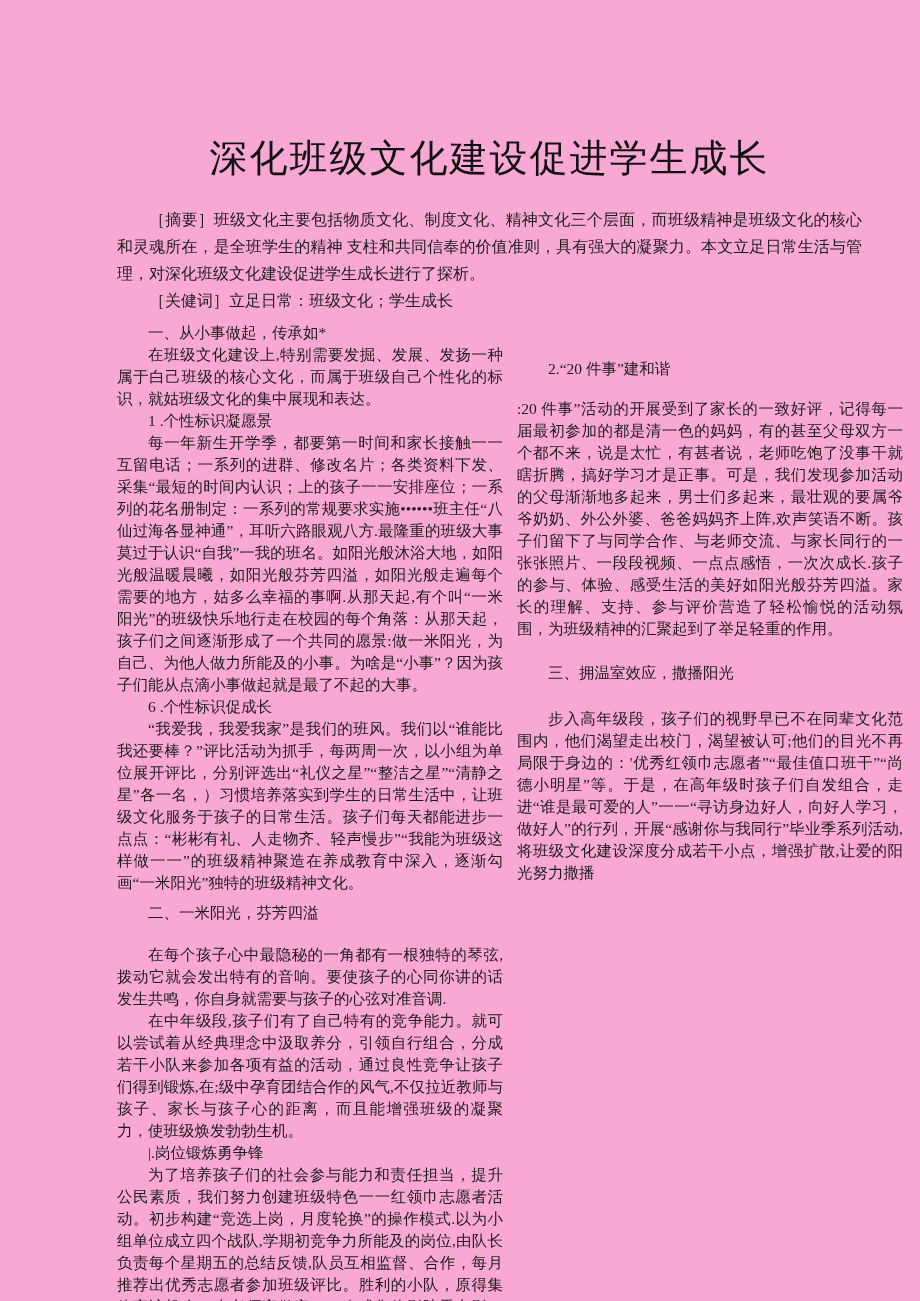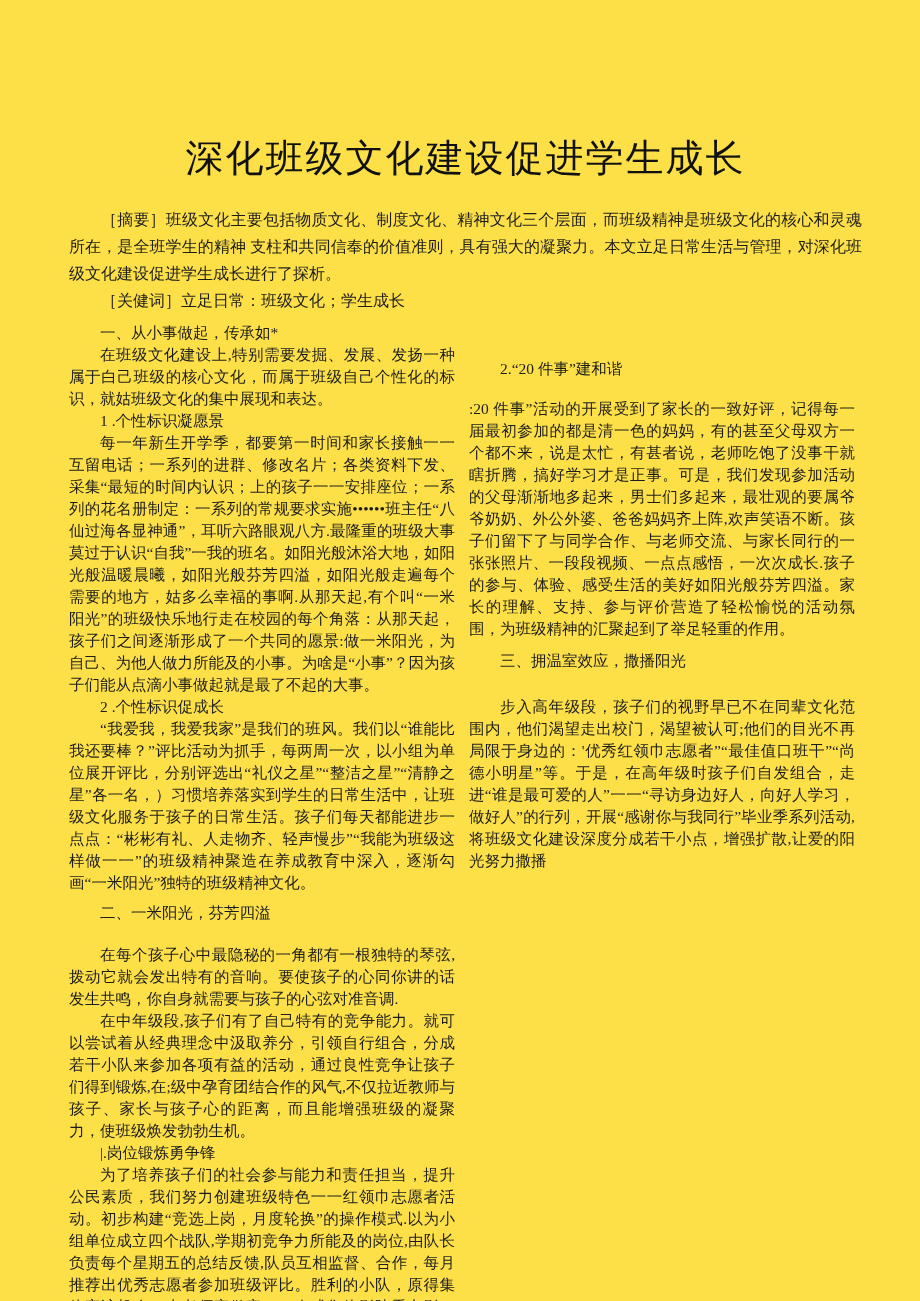--- a/index.html
+++ b/index.html
@@ -5,23 +5,23 @@
   html, body {
     margin: 0;
     padding: 0;
     background: #ffffff;
   }
   .page {
     position: relative;
     width: 920px;
     height: 1301px;
     margin: 0 auto;
-    background: #fde047;
+    background: #f9a8d4;
     box-sizing: border-box;
-    padding: 136px 58px 0 69px;
+    padding: 136px 58px 0 117px;
     font-family: "Liberation Serif", "DejaVu Serif", serif;
     color: #1c1c1c;
     overflow: hidden;
   }
   .doc-title {
     margin: 0 0 26px 0;
     text-align: center;
     font-size: 38px;
     font-weight: 400;
     line-height: 44px;
@@ -62,21 +62,21 @@
     margin: 0;
     text-indent: 2em;
   }
   .head-sub {
     margin: 4px 0 4px 0;
     text-indent: 2em;
   }
   .head-major.gap-above { margin-top: 8px; }
   .head-major.gap-below { margin-bottom: 20px; }
   .head-sub.gap-below { margin-bottom: 18px; margin-top: 20px; }
-  .head-major.gap-above-lg { margin-top: 10px; }
+  .head-major.gap-above-lg { margin-top: 22px; }
   .head-major.gap-below-lg { margin-bottom: 24px; }
   .mt-sm { margin-top: 8px; }
 </style>
 </head>
 <body>
 
 <div class="page">
 
   <h1 class="doc-title">深化班级文化建设促进学生成长</h1>
 
@@ -85,21 +85,21 @@
     <p>［关健词］立足日常：班级文化；学生成长</p>
   </div>
 
   <div class="columns">
 
     <div class="col col-left">
       <p class="head-major">一、从小事做起，传承如*</p>
       <p>在班级文化建设上,特别需要发掘、发展、发扬一种属于白己班级的核心文化，而属于班级自己个性化的标识，就姑班级文化的集中展现和表达。</p>
       <p class="head-sub">1 .个性标识凝愿景</p>
       <p>每一年新生开学季，都要第一时间和家长接触一一互留电话；一系列的进群、修改名片；各类资料下发、采集“最短的时间内认识；上的孩子一一安排座位；一系列的花名册制定：一系列的常规要求实施••••••班主任“八仙过海各显神通”，耳听六路眼观八方.最隆重的班级大事莫过于认识“自我”一我的班名。如阳光般沐浴大地，如阳光般温暖晨曦，如阳光般芬芳四溢，如阳光般走遍每个需要的地方，姑多么幸福的事啊.从那天起,有个叫“一米阳光”的班级快乐地行走在校园的每个角落：从那天起，孩子们之间逐渐形成了一个共同的愿景:做一米阳光，为自己、为他人做力所能及的小事。为啥是“小事”？因为孩子们能从点滴小事做起就是最了不起的大事。</p>
-      <p class="head-sub">2 .个性标识促成长</p>
+      <p class="head-sub">6 .个性标识促成长</p>
       <p class="mt-sm">“我爱我，我爱我家”是我们的班风。我们以“谁能比我还要棒？”评比活动为抓手，每两周一次，以小组为单位展开评比，分别评选出“礼仪之星”“整洁之星”“清静之星”各一名，）习惯培养落实到学生的日常生活中，让班级文化服务于孩子的日常生活。孩子们每天都能进步一点点：“彬彬有礼、人走物齐、轻声慢步”“我能为班级这样做一一”的班级精神聚造在养成教育中深入，逐渐勾画“一米阳光”独特的班级精神文化。</p>
       <p class="head-major gap-above gap-below">二、一米阳光，芬芳四溢</p>
       <p>在每个孩子心中最隐秘的一角都有一根独特的琴弦,拨动它就会发出特有的音响。要使孩子的心同你讲的话发生共鸣，你自身就需要与孩子的心弦对准音调.</p>
       <p>在中年级段,孩子们有了自己特有的竞争能力。就可以尝试着从经典理念中汲取养分，引领自行组合，分成若干小队来参加各项有益的活动，通过良性竞争让孩子们得到锻炼,在;级中孕育团结合作的风气,不仅拉近教师与孩子、家长与孩子心的距离，而且能增强班级的凝聚力，使班级焕发勃勃生机。</p>
       <p class="head-sub">|.岗位锻炼勇争锋</p>
       <p>为了培养孩子们的社会参与能力和责任担当，提升公民素质，我们努力创建班级特色一一红领巾志愿者活动。初步构建“竞选上岗，月度轮换”的操作模式.以为小组单位成立四个战队,学期初竞争力所能及的岗位,由队长负责每个星期五的总结反馈,队员互相监督、合作，每月推荐出优秀志愿者参加班级评比。胜利的小队，原得集体家访机会（去老师家做客）一次或集体影院看电影一次。</p>
     </div>
 
     <div class="col col-right">
       <p class="head-sub gap-below">2.“20 件事”建和谐</p>

